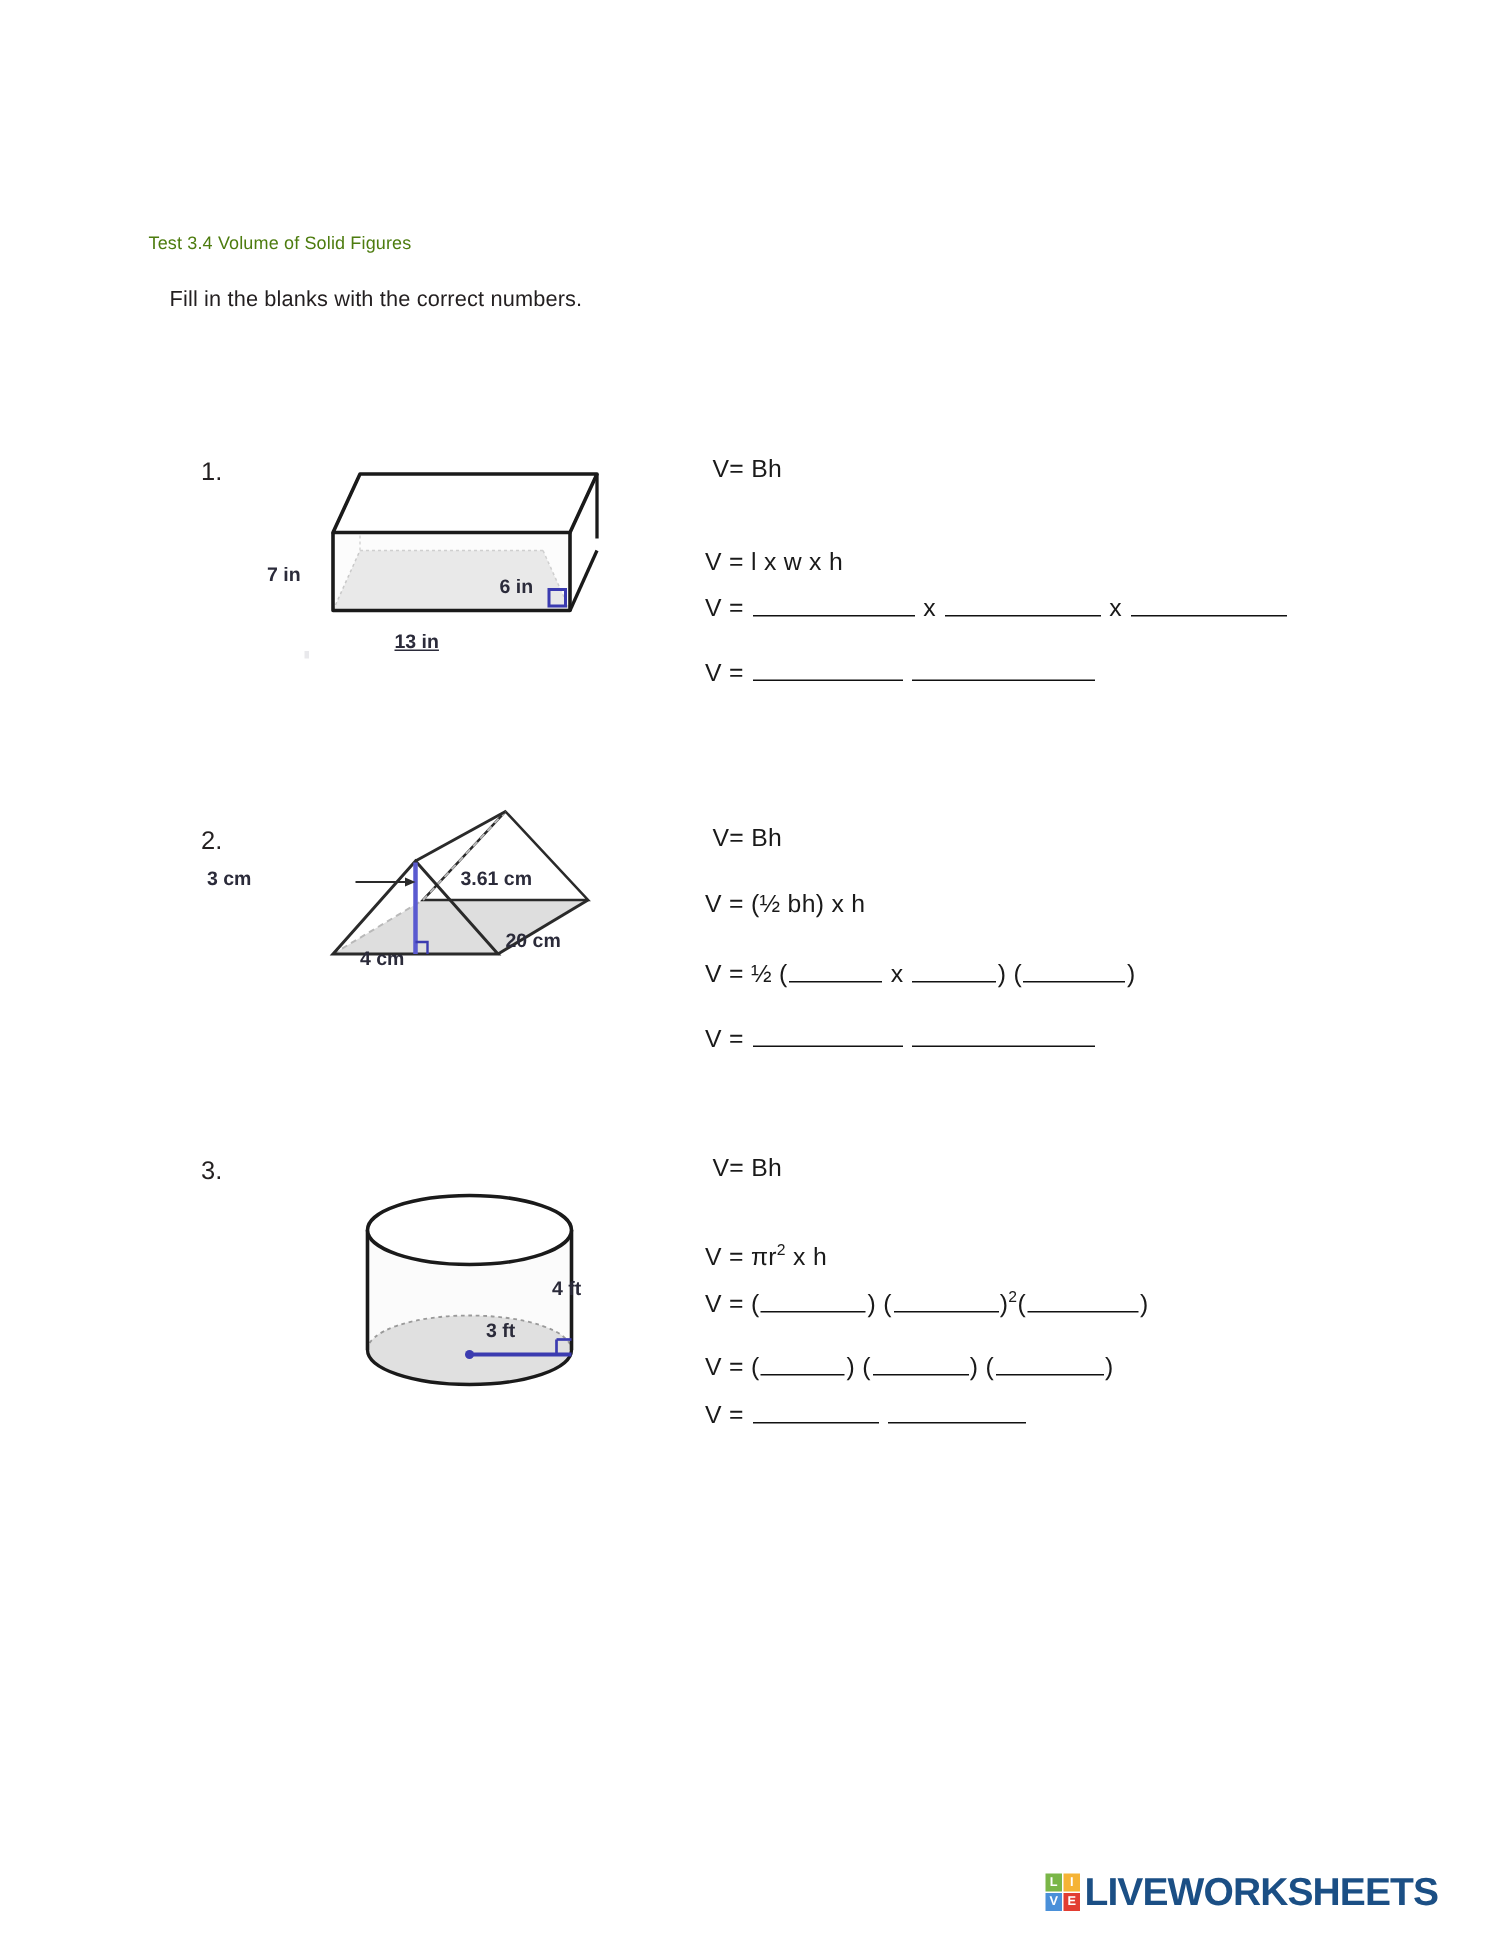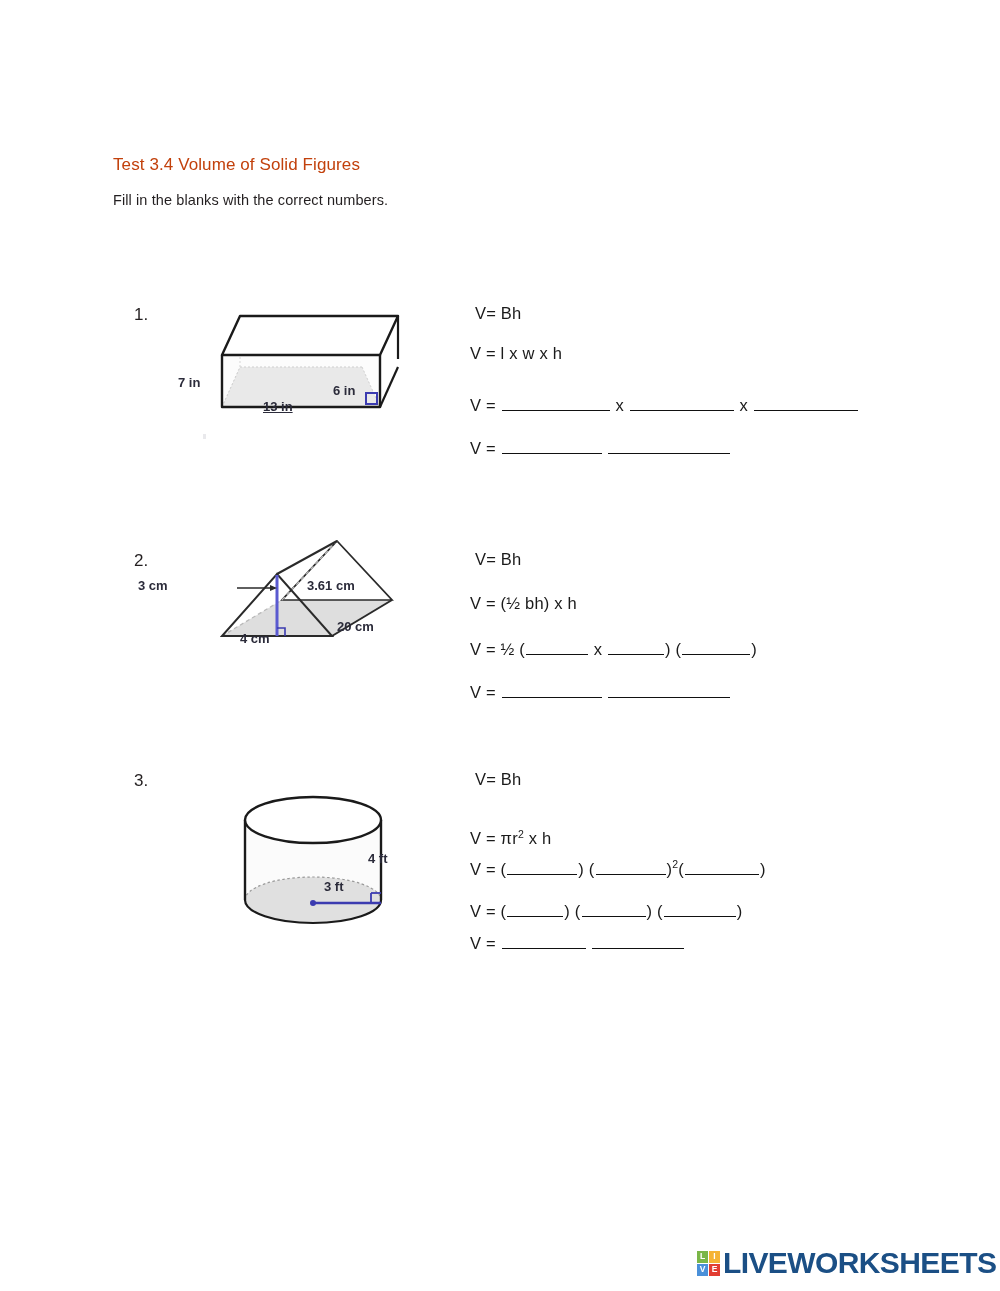--- a/index.html
+++ b/index.html
@@ -18,25 +18,25 @@
 
   .page {
     position: absolute;
     inset: 0;
     background: #ffffff;
   }
 
   
   .doc-title {
     position: absolute;
-    left: 113px;
+    left: 99px;
     top: 155px;
-    font-size: 17px;
+    font-size: 12px;
     letter-spacing: 0.1px;
-    color: #c2410c;
+    color: #4d7c0f;
     white-space: nowrap;
   }
   .doc-instructions {
     position: absolute;
     left: 113px;
     top: 192px;
     font-size: 14.5px;
     letter-spacing: 0.1px;
     color: #231f20;
     white-space: nowrap;
@@ -66,21 +66,21 @@
   .blank {
     display: inline-block;
     border-bottom: 1.6px solid #111111;
     vertical-align: baseline;
     height: 0.95em;
     margin: 0 1px;
   }
 
   
   #p1 .r1 { position: absolute; left: 475px; top: 305px; }
-  #p1 .r2 { position: absolute; left: 470px; top: 345px; }
+  #p1 .r2 { position: absolute; left: 470px; top: 367px; }
   #p1 .r3 { position: absolute; left: 470px; top: 394px; }
   #p1 .r4 { position: absolute; left: 470px; top: 437px; }
 
   
   #p2 .r1 { position: absolute; left: 475px; top: 551px; }
   #p2 .r2 { position: absolute; left: 470px; top: 595px; }
   #p2 .r3 { position: absolute; left: 470px; top: 638px; }
   #p2 .r4 { position: absolute; left: 470px; top: 681px; }
 
   
@@ -121,21 +121,21 @@
     justify-content: center;
     font-family: "Liberation Sans", sans-serif;
     font-weight: bold;
     font-size: 8.5px;
     color: #ffffff;
     line-height: 1;
   }
   .lw-wordmark {
     font-family: "Liberation Sans", sans-serif;
     font-weight: bold;
-    font-size: 30px;
+    font-size: 26px;
     letter-spacing: -0.6px;
     line-height: 1;
   }
 
   .scan-artifact {
     position: absolute;
     left: 203px;
     top: 434px;
     width: 3px;
     height: 5px;
@@ -170,21 +170,21 @@
 
         <path d="M42,50 L42,102 L200,102 L200,50" fill="none" stroke="#1a1a1a" stroke-width="2.4" stroke-linejoin="round"></path>
 
         <line x1="218" y1="11" x2="218" y2="54" stroke="#1a1a1a" stroke-width="2.2"></line>
         <line x1="200" y1="102" x2="218" y2="62" stroke="#1a1a1a" stroke-width="2.2"></line>
 
         <rect x="186" y="88" width="11" height="11" fill="none" stroke="#3b3bb0" stroke-width="2"></rect>
       </svg>
       <div class="fig-label" style="left:-2px; top:70px;">7 in</div>
       <div class="fig-label" style="left:153px; top:78px;">6 in</div>
-      <div class="fig-label" style="left:83px; top:94px;text-decoration:underline;">13 in</div>
+      <div class="fig-label" style="left:83px; top:115px;text-decoration:underline;">13 in</div>
     </div>
 
     <div class="scan-artifact"></div>
 
     <div class="eq-line r1">V= Bh</div>
 
     <div class="eq-line r2">V = l x w x h</div>
 
     <div class="eq-line r3">
       <span>V = </span>

